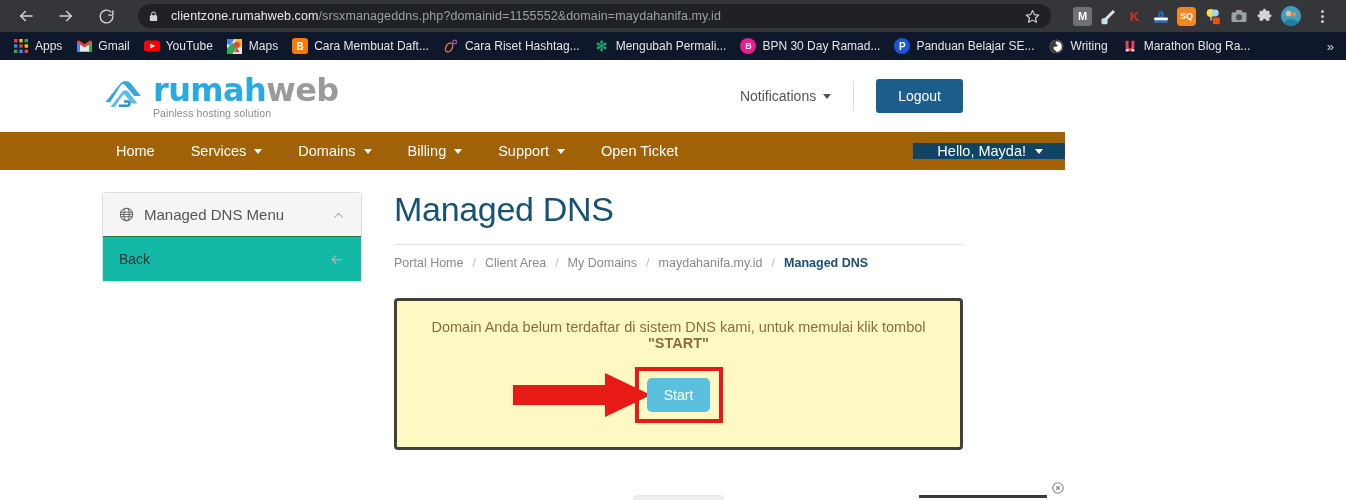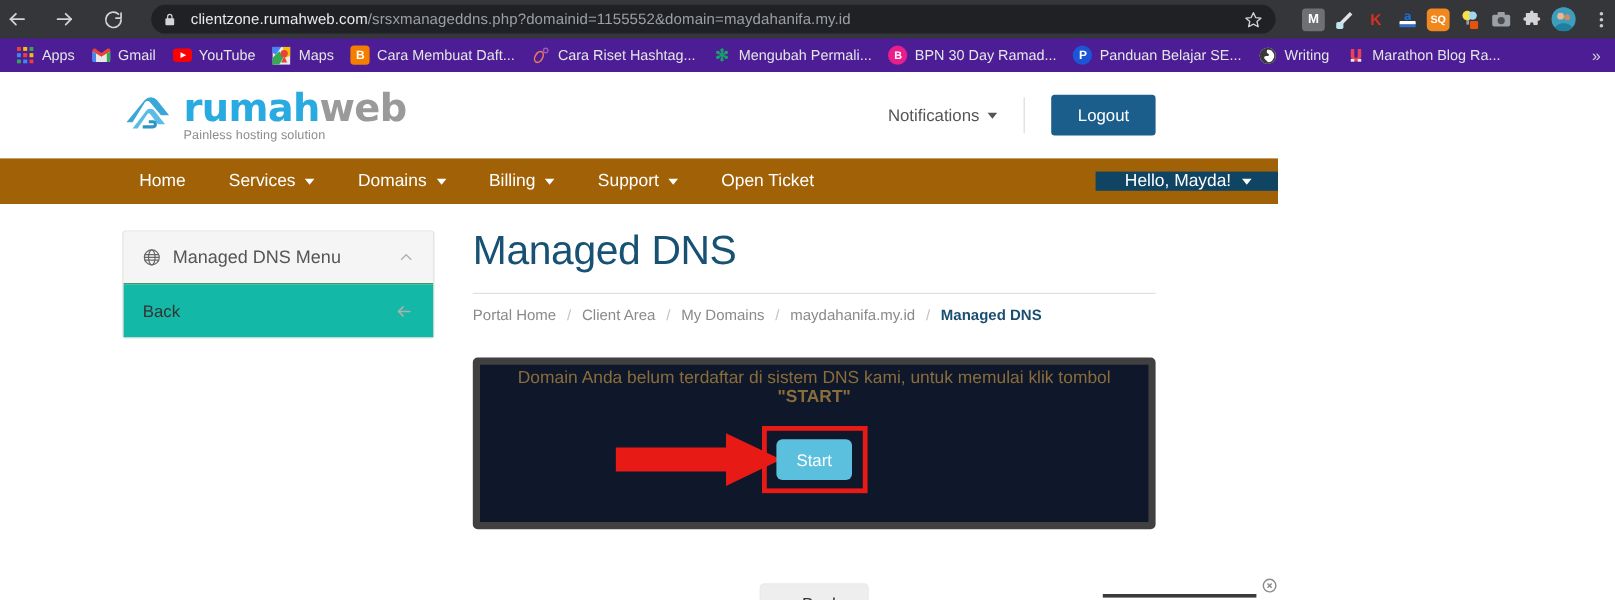--- a/index.html
+++ b/index.html
@@ -8,21 +8,21 @@
     overflow: hidden;
     font-family: "Liberation Sans", sans-serif;
     background: #ffffff;
   }
 
   
   #browser-chrome { width: 1346px; background: #35363a; }
 
   #omnibox-row {
     height: 32px; display: flex; align-items: center;
-    padding: 0 0; gap: 12px;
+    padding: 0 12px; gap: 12px;
   }
   .nav-btn {
     width: 28px; height: 28px; flex: 0 0 28px;
     display: flex; align-items: center; justify-content: center;
     color: #d4d4d6; font-size: 16px; border-radius: 50%;
     cursor: pointer; user-select: none;
   }
   .nav-btn svg { display: block; }
 
   #omnibox {
@@ -53,21 +53,21 @@
   #menu-dots {
     width: 20px; flex: 0 0 20px; color: #d4d4d6;
     display: flex; flex-direction: column; align-items: center;
     gap: 2px; margin-left: 4px; cursor: pointer;
   }
   #menu-dots i { width: 3px; height: 3px; background: #c9cbcf; border-radius: 50%; display:block; }
 
   
   #bookmarks-bar {
     height: 28px; display: flex; align-items: center;
-    padding: 0 6px; gap: 0px; background: #4c1d95;
+    padding: 0 6px; gap: 0px; background: #0f172a;
   }
   .bm {
     display: flex; align-items: center; gap: 6px;
     padding: 3px 7px; border-radius: 4px;
     font-size: 12px; color: #e4e5e7; white-space: nowrap; cursor: pointer;
   }
   .bm-ico {
     width: 16px; height: 16px; flex: 0 0 16px;
     display: flex; align-items: center; justify-content: center;
     font-size: 11px; font-weight: bold; border-radius: 3px;
@@ -167,22 +167,22 @@
   #breadcrumb {
     border-top: 1px solid #e0e0e0; margin-top: 16px;
     padding-top: 11px; font-size: 12.5px; color: #8a8a8a;
     display: flex; align-items: center; flex-wrap: nowrap; gap: 0;
   }
   #breadcrumb .crumb { cursor: pointer; white-space: nowrap; }
   #breadcrumb .sep { padding: 0 9px; color: #c2c2c2; }
   #breadcrumb .crumb.active { color: #1b4f72; font-weight: bold; cursor: default; }
 
   #alert-box {
-    margin-top: 28px; background: #0f172a; border: 6px solid #404040;
-    border-radius: 4px; padding: 3px 20px 26px 20px;
+    margin-top: 28px; background: #fef9c3; border: 3px solid #404040;
+    border-radius: 4px; padding: 18px 20px 26px 20px;
     text-align: center; position: relative;
   }
   #alert-text { font-size: 14.5px; color: #8a6d3b; }
   #alert-text b { font-weight: bold; }
 
   #start-zone {
     margin-top: 18px; position: relative;
     display: flex; align-items: center; justify-content: center;
     height: 52px;
   }

